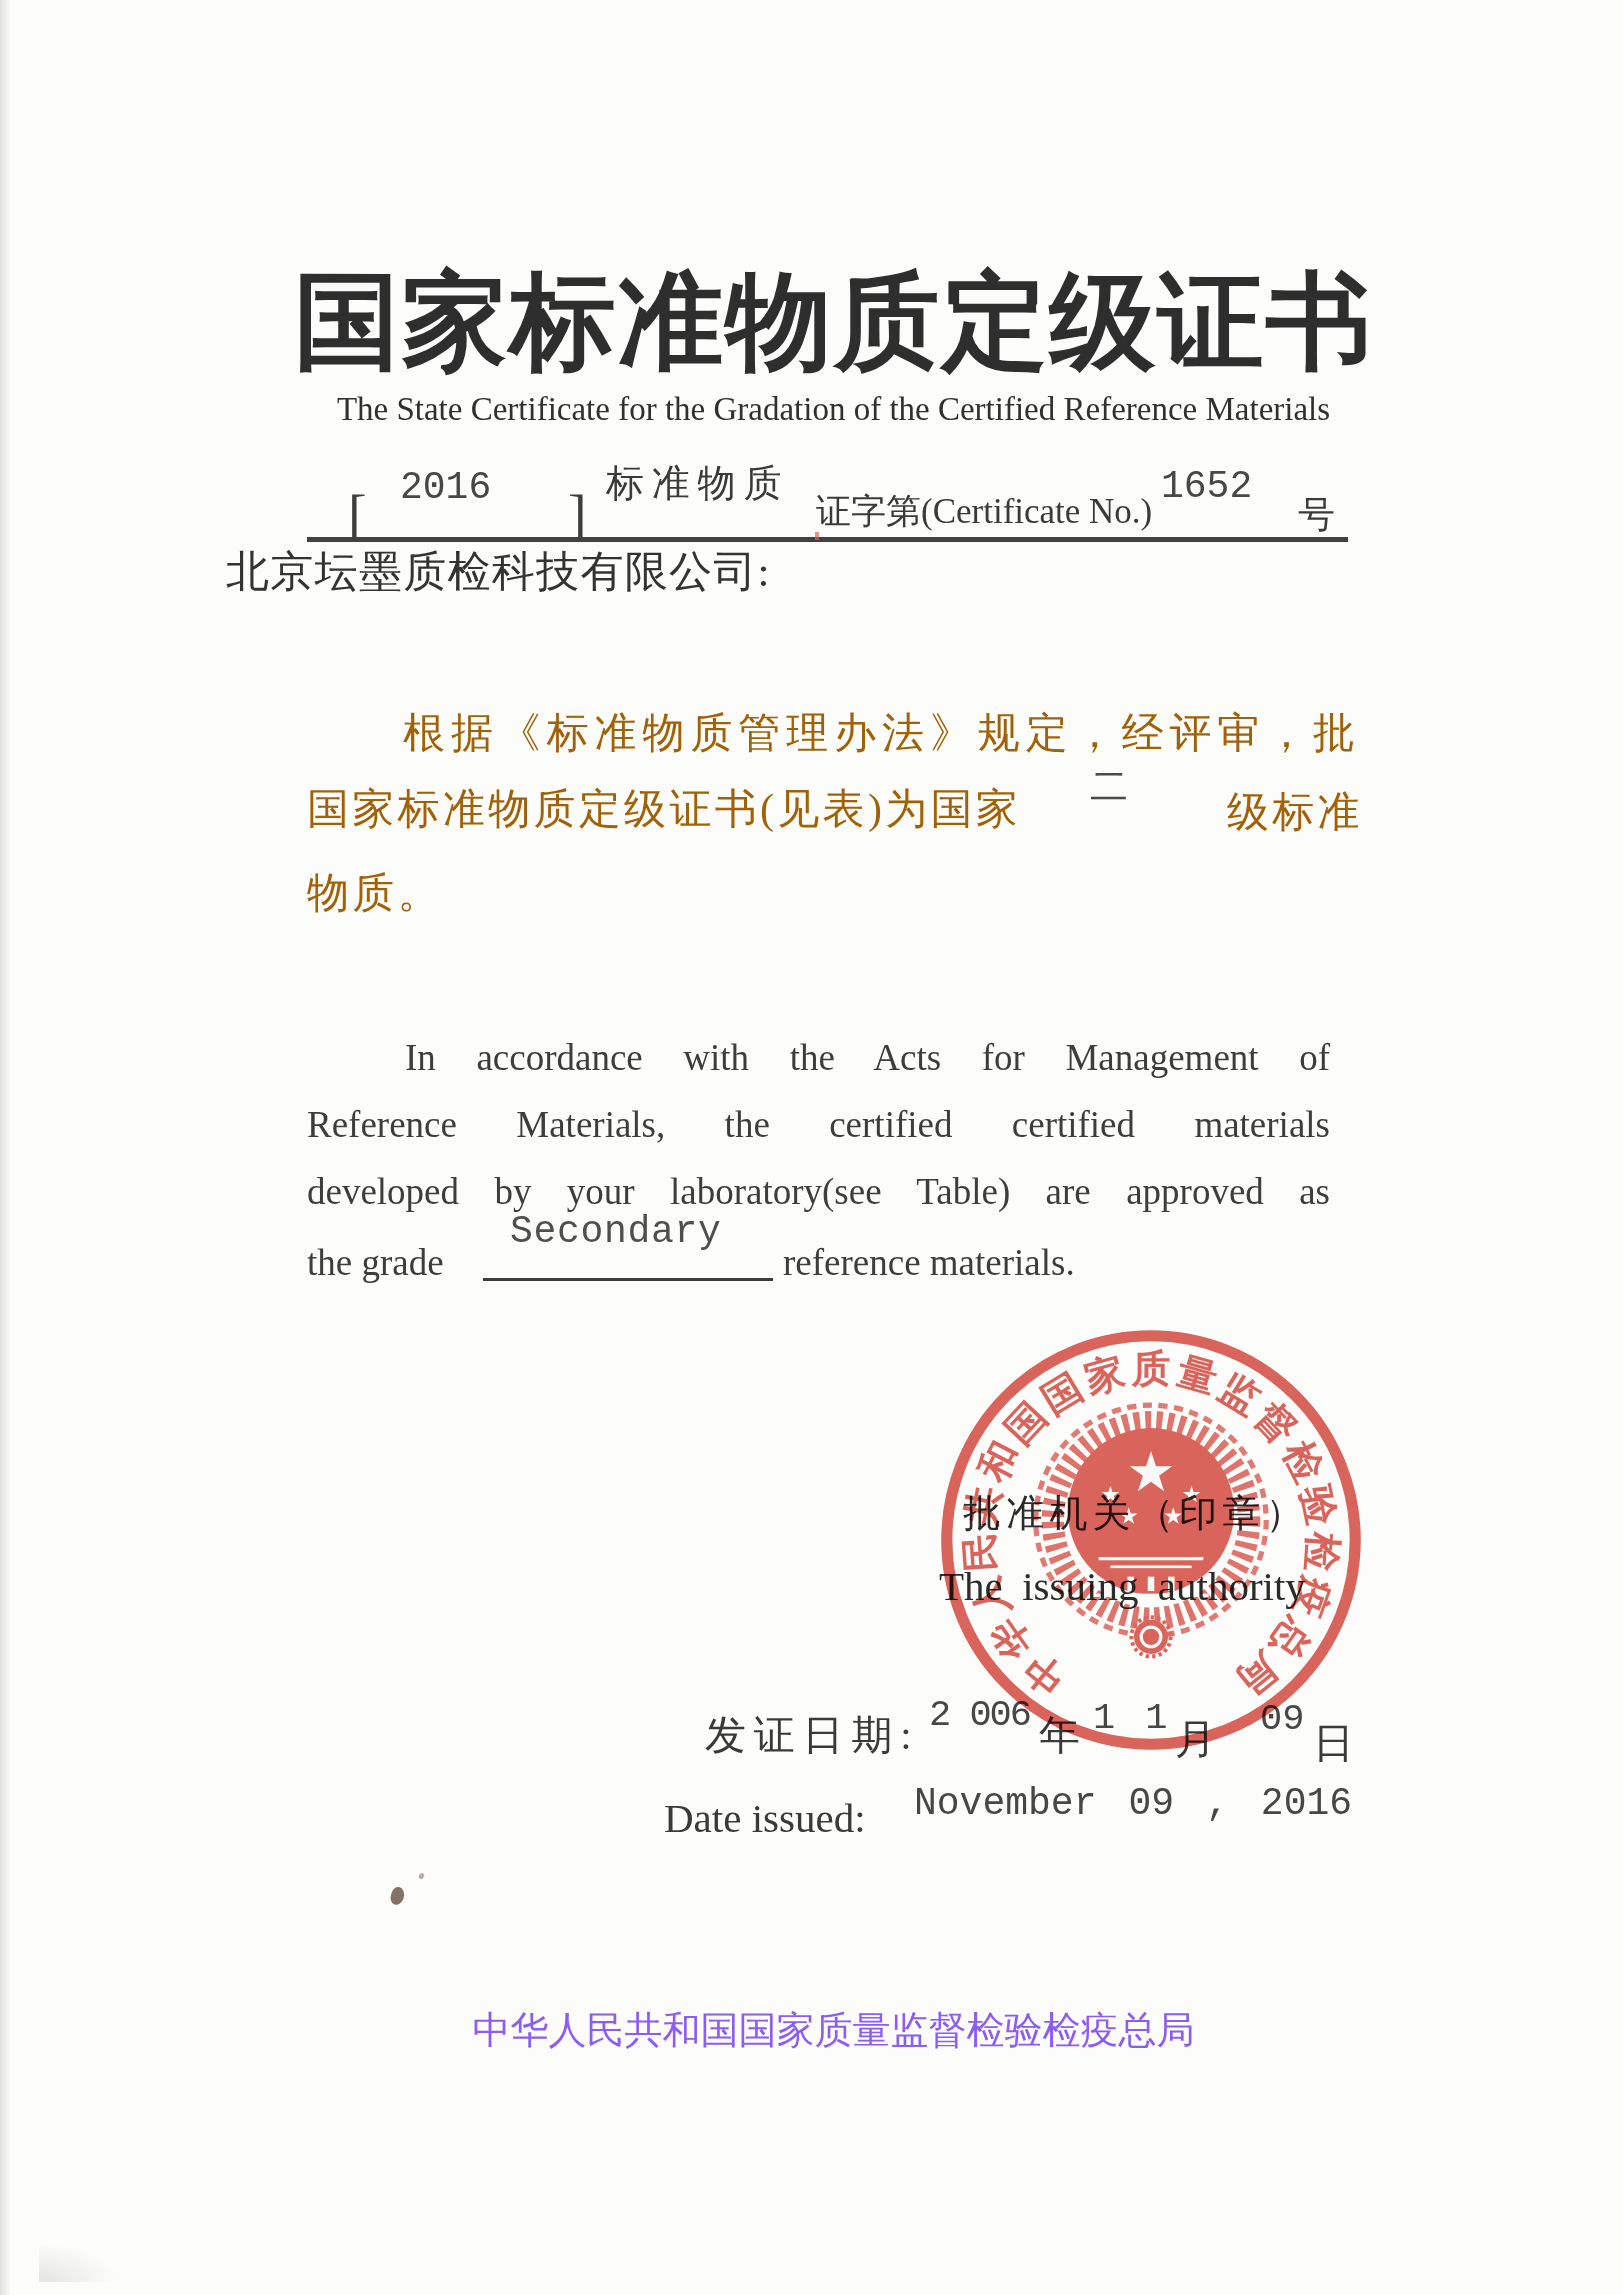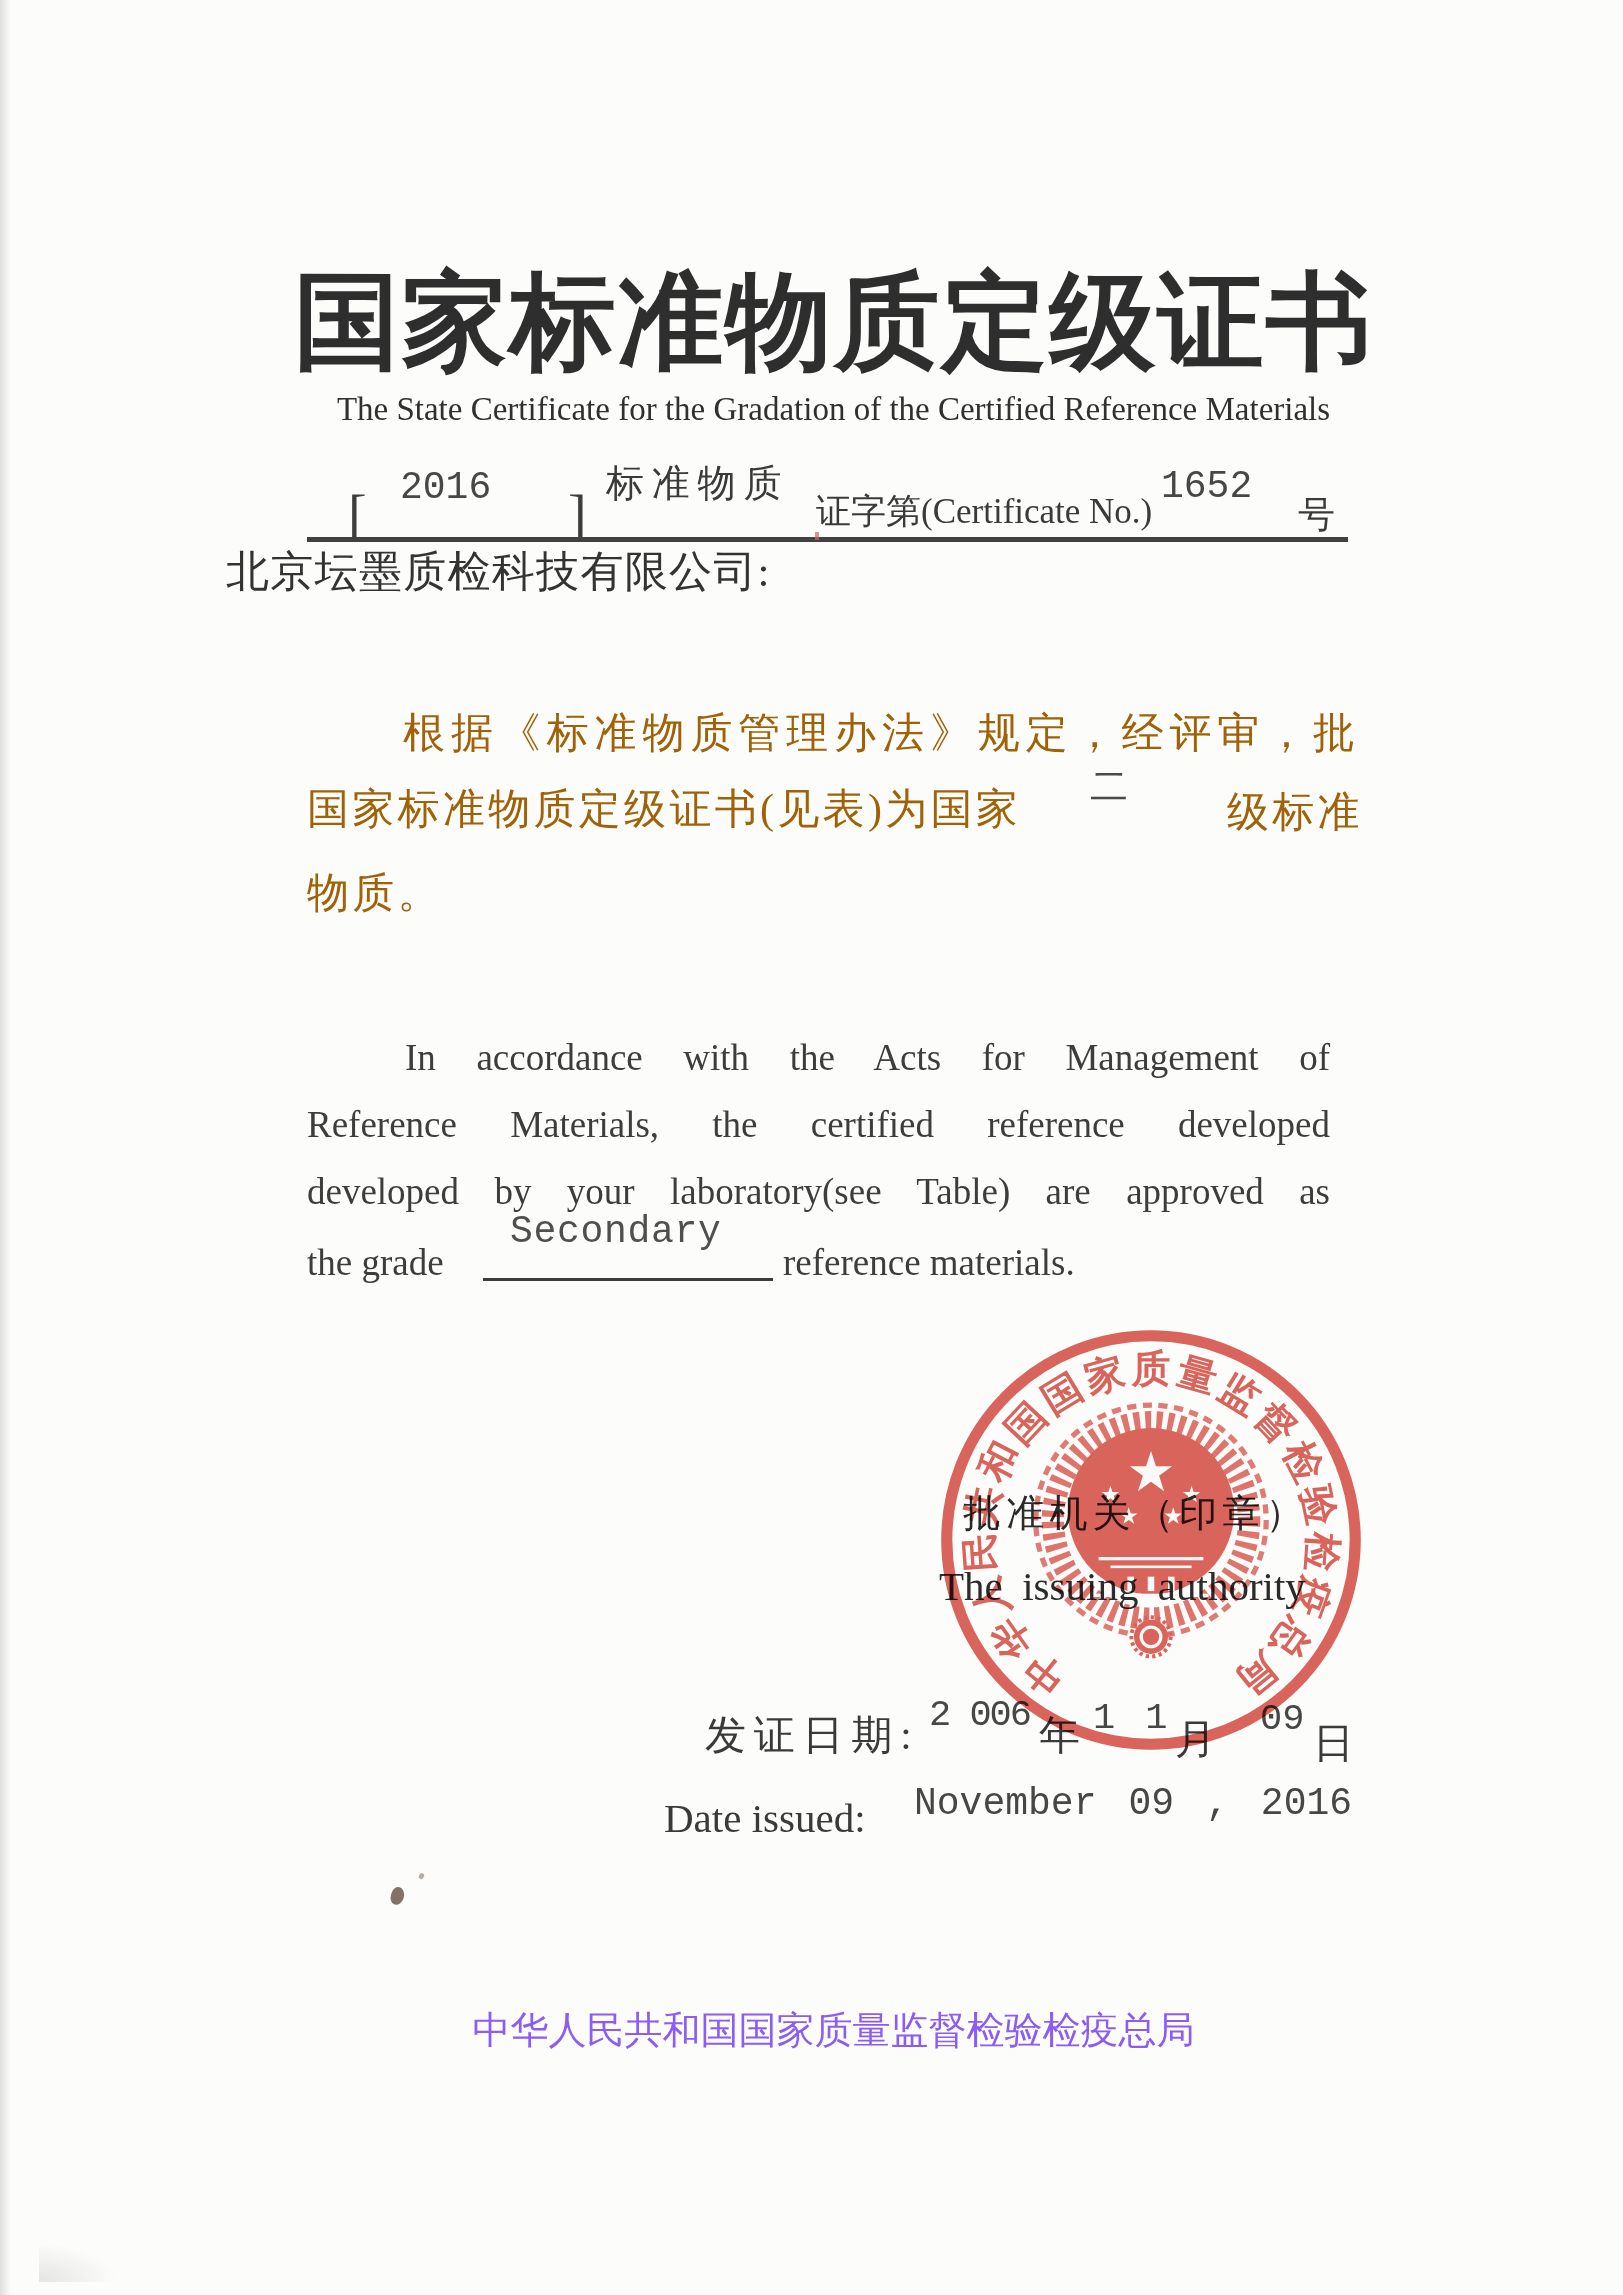--- a/index.html
+++ b/index.html
@@ -79,21 +79,21 @@
 
   <div class="abs recipient">北京坛墨质检科技有限公司:</div>
 
   <div class="abs cnp" style="left:403px; top:710px; letter-spacing:5.9px;">根据《标准物质管理办法》规定，经评审，批</div>
   <div class="abs cnp" style="left:307px; top:786px; letter-spacing:3.3px;">国家标准物质定级证书(见表)为国家</div>
   <div class="abs grade-cn">二</div>
   <div class="abs cnp" style="left:1227px; top:789px; letter-spacing:3.3px;">级标准</div>
   <div class="abs cnp" style="left:307px; top:870px; letter-spacing:3.3px;">物质。</div>
 
   <div class="abs enp just" style="left:405px; top:1037px; width:925px;">In accordance with the Acts for Management of</div>
-  <div class="abs enp just" style="left:307px; top:1104px; width:1023px;">Reference Materials, the certified reference developed</div>
+  <div class="abs enp just" style="left:307px; top:1104px; width:1023px;">Reference Materials, the certified certified materials</div>
   <div class="abs enp just" style="left:307px; top:1171px; width:1023px;">developed by your laboratory(see Table) are approved as</div>
   <div class="abs enp" style="left:307px; top:1242px;">the grade</div>
   <div class="abs fill secondary">Secondary</div>
   <div class="abs blankline"></div>
   <div class="abs enp" style="left:783px; top:1242px;">reference materials.</div>
 
   <div class="abs approval-cn">批准机关（印章）</div>
   <div class="abs approval-en">The issuing authority</div>
 
   <div class="abs serif d-label-cn">发证日期:</div>

